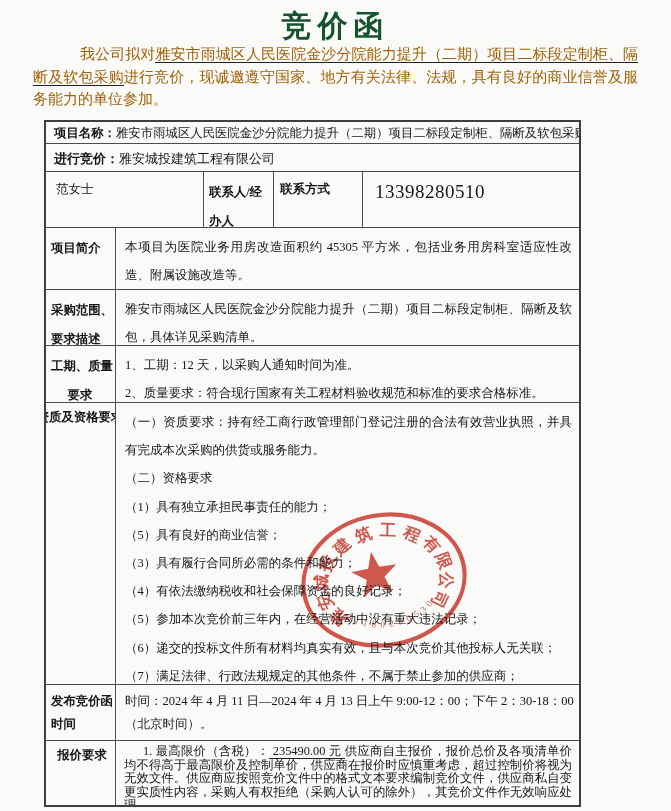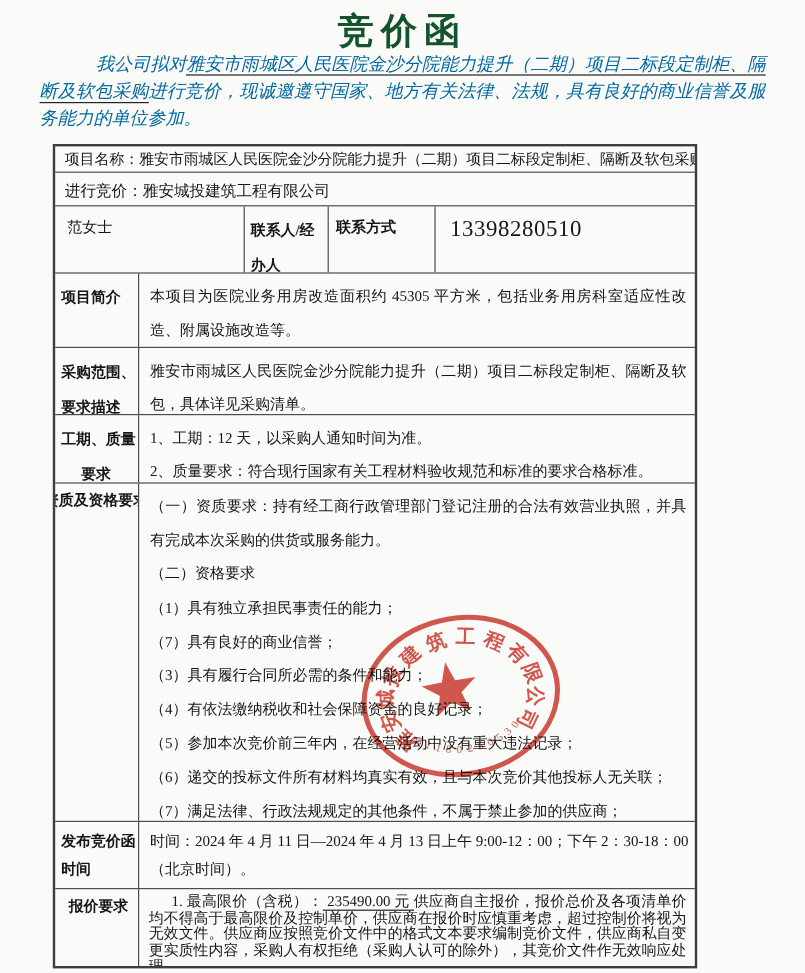--- a/index.html
+++ b/index.html
@@ -10,21 +10,21 @@
     color:#161616;
   }
   .page-title{
     position:absolute;top:6px;left:0;width:671px;margin:0;
     text-align:center;font-size:30px;font-weight:700;letter-spacing:6px;
     color:#14532d;
   }
   .intro{
     position:absolute;top:43px;left:33px;width:605px;margin:0;
     font-size:15px;line-height:22.5px;text-align:justify;
-    text-indent:47px;color:#0369a1;font-style:italic;
+    text-indent:47px;color:#a16207;
   }
   .u{border-bottom:1px solid #222;}
   
   .doc-table{
     position:absolute;left:44px;top:120px;width:537px;
     border:2px solid #3e3e3e;box-sizing:border-box;background:transparent;
   }
   .row{display:flex;box-sizing:border-box;border-top:1px solid #4c4c4c;}
   .row:first-child{border-top:none;}
   .r1{height:21px;} .r2{height:28px;} .r3{height:56px;}
@@ -37,21 +37,21 @@
     width:70px;flex:0 0 70px;border-right:1px solid #4c4c4c;
     padding:6px 2px 0 5px;font-weight:700;font-size:12.4px;line-height:29px;
   }
   .lblcell div{white-space:nowrap;}
   .lblcell .center{text-align:center;padding-right:4px;}
   .vmid{display:flex;flex-direction:row;justify-content:center;padding-top:0;}
   .content{
     flex:1;padding:6px 7px 0 9px;font-size:12.5px;line-height:27.5px;
     text-align:justify;
   }
-  .inlinelabel{font-weight:400;margin-top:16px;}
+  .inlinelabel{font-weight:700;margin-top:16px;}
   
   .c-name{width:158px;flex:0 0 158px;border-right:1px solid #4c4c4c;padding:9px 4px 0 10px;font-size:12.5px;}
   .c-method{width:89px;flex:0 0 89px;border-right:1px solid #4c4c4c;padding:9px 2px 0 6px;font-weight:700;font-size:12.5px;white-space:nowrap;}
   .c-phone{flex:1;padding:9px 4px 0 12px;font-size:19px;letter-spacing:.5px;}
   
   .qual .content{padding-top:5px;line-height:28.2px;}
   .qual-item{margin:0;}
   
   .r8 .content{line-height:23px;padding-top:5px;}
   .r8 .content div{white-space:nowrap;}
@@ -119,21 +119,21 @@
 
   <div class="row r7 qual">
     <div class="cell lblcell vmid">
       <div>资质及资格</div>
       <div class="center">要求</div>
     </div>
     <div class="cell content">
       <div class="qual-item">（一）资质要求：持有经工商行政管理部门登记注册的合法有效营业执照，并具有完成本次采购的供货或服务能力。</div>
       <div class="qual-item">（二）资格要求</div>
       <div class="qual-item">（1）具有独立承担民事责任的能力；</div>
-      <div class="qual-item">（7）具有良好的商业信誉；</div>
+      <div class="qual-item">（5）具有良好的商业信誉；</div>
       <div class="qual-item">（3）具有履行合同所必需的条件和能力；</div>
       <div class="qual-item">（4）有依法缴纳税收和社会保障资金的良好记录；</div>
       <div class="qual-item">（5）参加本次竞价前三年内，在经营活动中没有重大违法记录；</div>
       <div class="qual-item">（6）递交的投标文件所有材料均真实有效，且与本次竞价其他投标人无关联；</div>
       <div class="qual-item">（7）满足法律、行政法规规定的其他条件，不属于禁止参加的供应商；</div>
     </div>
   </div>
 
   <div class="row r8">
     <div class="cell lblcell" style="line-height:23px;padding-top:5px;">

